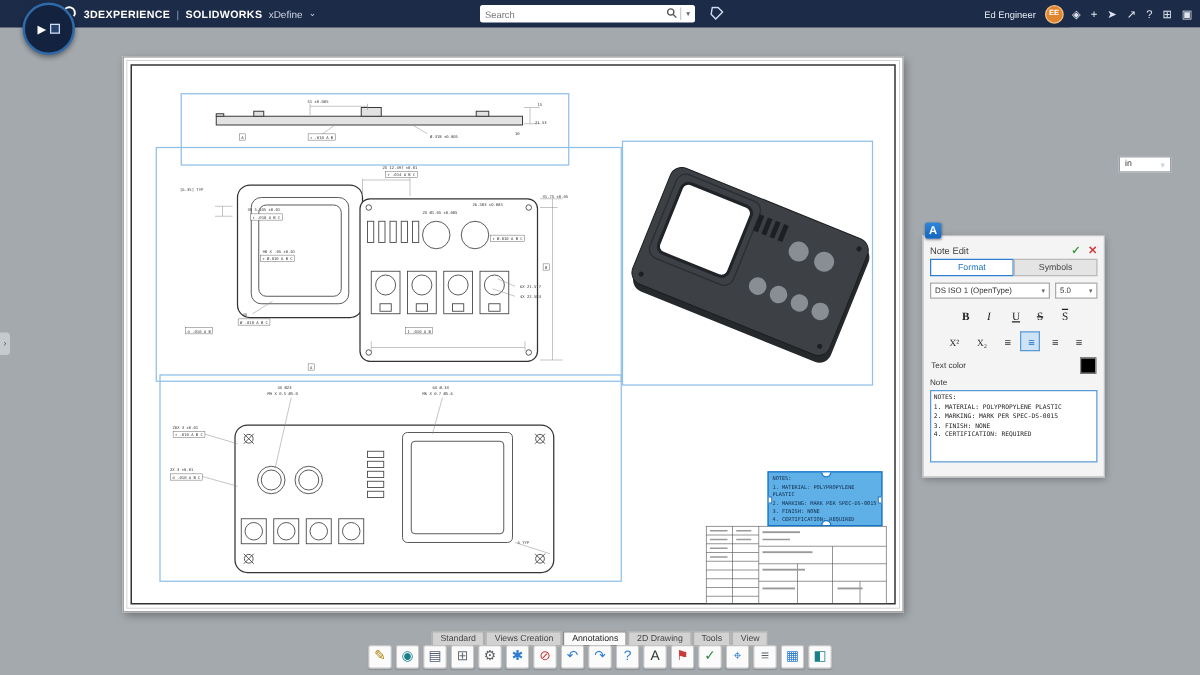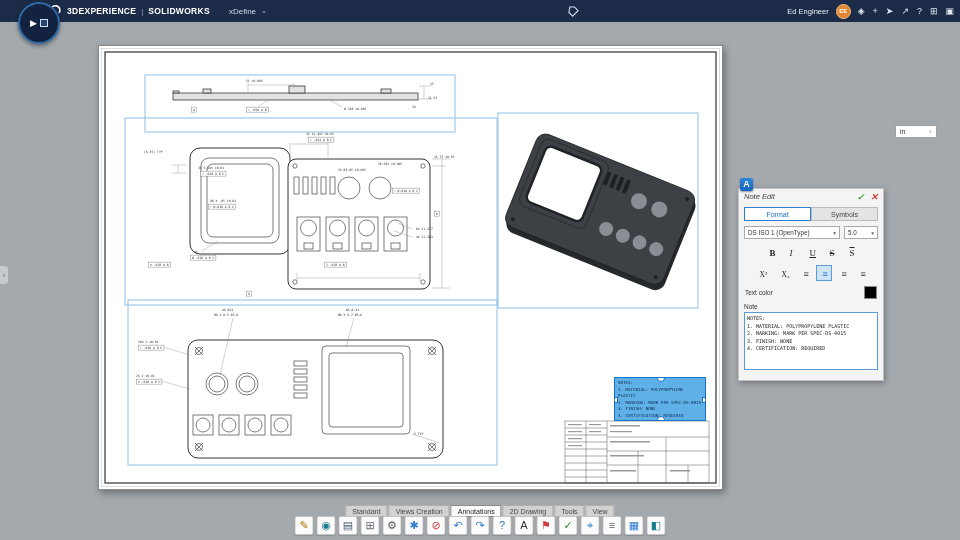--- a/index.html
+++ b/index.html
@@ -5,21 +5,21 @@
   html,body{margin:0;padding:0;width:960px;height:540px;overflow:hidden;
     font-family:"Liberation Sans",sans-serif;-webkit-font-smoothing:antialiased;}
   #app{position:relative;width:856px;height:540px;background:#a4a9ae;}
 
   
   #topbar{position:absolute;left:0;top:0;width:960px;height:22px;background:#1c2b47;
     color:#fff;display:flex;align-items:center;z-index:40;}
   .tb-left{display:flex;align-items:center;gap:5px;padding-left:6px;}
   .brand{font-size:8.5px;font-weight:bold;letter-spacing:.3px;}
   .sep{color:#8fa2c0;font-size:8px;}
-  .module{font-size:8px;color:#cdd6e4;margin-left:14px;}
+  .module{font-size:8px;color:#cdd6e4;}
   .chev{font-size:7px;color:#cdd6e4;}
   #searchbox{position:absolute;left:384px;top:4px;width:172px;height:14px;background:#fff;
     border-radius:2px;display:flex;align-items:center;}
   #searchbox input{flex:1;border:0;outline:none;font-size:7.5px;padding:0 4px;background:transparent;color:#333;}
   #searchbox .divider{width:1px;height:10px;background:#ccc;}
   #searchbox .sicon{width:14px;text-align:center;}
   #searchbox .chev{color:#666;width:11px;text-align:center;font-size:6px;}
   #compare-tag{margin-left:6px;position:absolute;left:562px;top:4px;}
   .tb-right{position:absolute;right:6px;top:0;height:22px;display:flex;align-items:center;gap:7px;justify-content:center;}
   .tb-right .uname{font-size:7.5px;color:#e8edf5;}
@@ -60,21 +60,21 @@
   #expander{position:absolute;left:0;top:244px;width:8px;height:18px;background:#c7cacd;
     border-radius:0 3px 3px 0;color:#555;font-size:7px;display:flex;align-items:center;justify-content:center;}
 
   
   #note-dialog{position:absolute;left:738px;top:156px;width:146px;z-index:30;}
   #ne-icon{position:absolute;left:2px;top:0;width:13px;height:13px;background:linear-gradient(#2f86d6,#1565c0);
     color:#fff;font-size:9px;font-weight:bold;text-align:center;line-height:13px;border-radius:2px;
     box-shadow:0 1px 2px rgba(0,0,0,.4);}
   #ne-panel{margin-top:10px;background:#f4f4f4;border:1px solid #c2c2c2;box-shadow:1px 2px 6px rgba(0,0,0,.3);
     padding:3px 5px 6px 5px;box-sizing:border-box;}
-  .ne-title-row{display:flex;align-items:flex-start;height:13px;font-style:italic;}
+  .ne-title-row{display:flex;align-items:flex-end;height:13px;}
   .ne-title{font-size:7.5px;color:#444;flex:1;}
   .ne-check{color:#3a9c3a;font-size:9px;font-weight:bold;margin-right:6px;}
   .ne-close{color:#d23b3b;font-size:9px;font-weight:bold;}
   .ne-tabs{display:flex;margin:2px 0 5px 0;}
   .ne-tab{flex:1;font-size:7px;text-align:center;padding:2.5px 0;background:#e4e4e4;
     border:1px solid #bbb;color:#444;}
   .ne-tab.active{background:#fff;border:1px solid #2d7dd2;color:#1a6fc4;}
   .ne-fontrow{display:flex;gap:4px;margin-bottom:5px;}
   .sel{background:#fff;border:1px solid #aaa;height:13px;display:flex;align-items:center;
     justify-content:space-between;padding:0 3px;font-size:6.3px;color:#333;box-sizing:border-box;}
@@ -118,20 +118,31 @@
       <span style="margin-left:42px;">
         <svg width="14" height="14" viewBox="0 0 14 14">
             <path d="M3,9 a4.5,4.5 0 1 1 8,2" fill="none" stroke="#fff" stroke-width="1.6"></path>
           </svg>
       </span>
       <span class="brand">3DEXPERIENCE</span>
       <span class="sep">|</span>
       <span class="brand">SOLIDWORKS</span>
       <span class="module">xDefine</span>
       <span class="chev">⌄</span>
+    </div>
+    <div id="searchbox">
+      <input placeholder="Search" style="">
+      <span class="sicon">
+        <svg width="9" height="9" viewBox="0 0 10 10">
+            <circle cx="4" cy="4" r="2.8" fill="none" stroke="#555" stroke-width="1.2"></circle>
+            <line x1="6.2" y1="6.2" x2="9" y2="9" stroke="#555" stroke-width="1.2"></line>
+          </svg>
+      </span>
+      <span class="divider"></span>
+      <span class="chev">▾</span>
     </div>
     <span id="compare-tag">
       <svg width="11" height="12" viewBox="0 0 12 13">
           <path d="M2,1 h5 l4,4 -6,6 -4,-4 z" fill="none" stroke="#cfe0f4" stroke-width="1.2"></path>
         </svg>
     </span>
     <div class="tb-right">
       <span class="uname">Ed Engineer</span>
       <span class="avatar">EE</span>
       <span id="hdr-icons" style="display:flex;gap:8px;">

